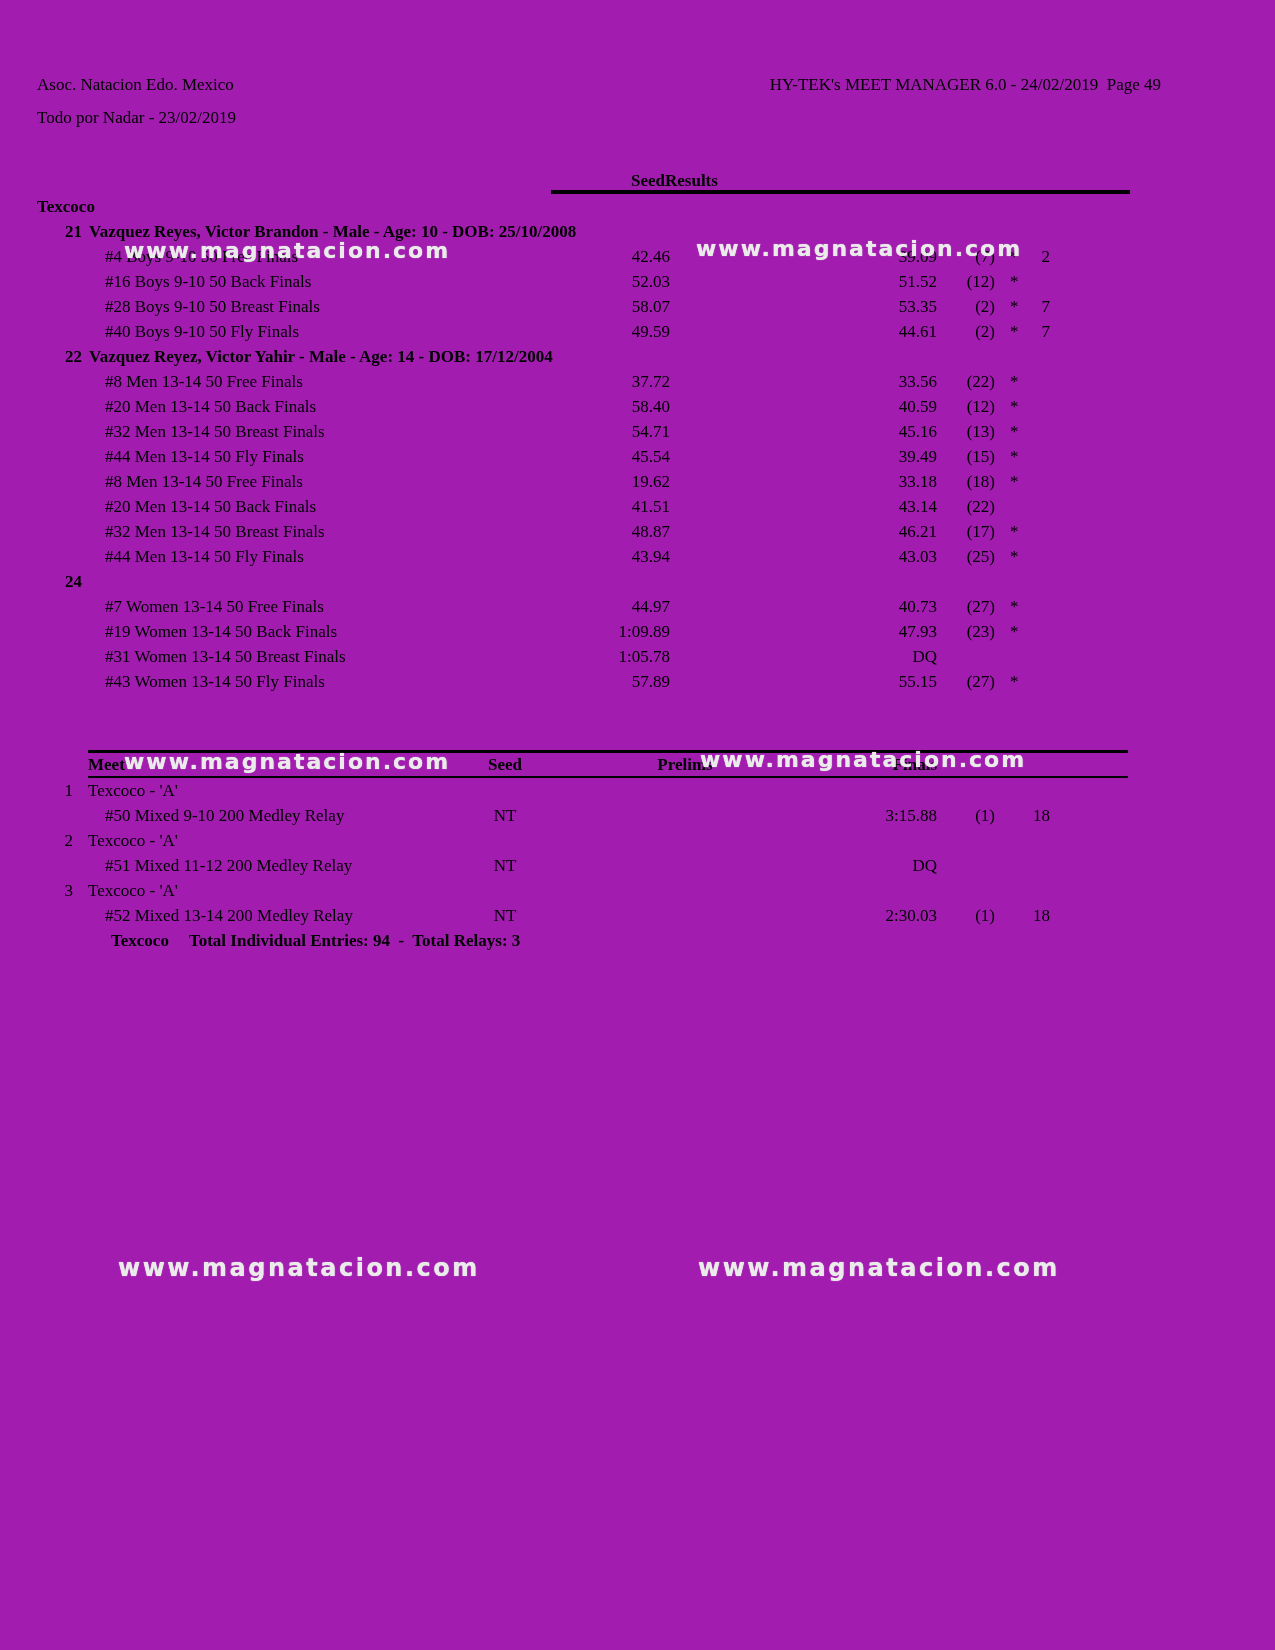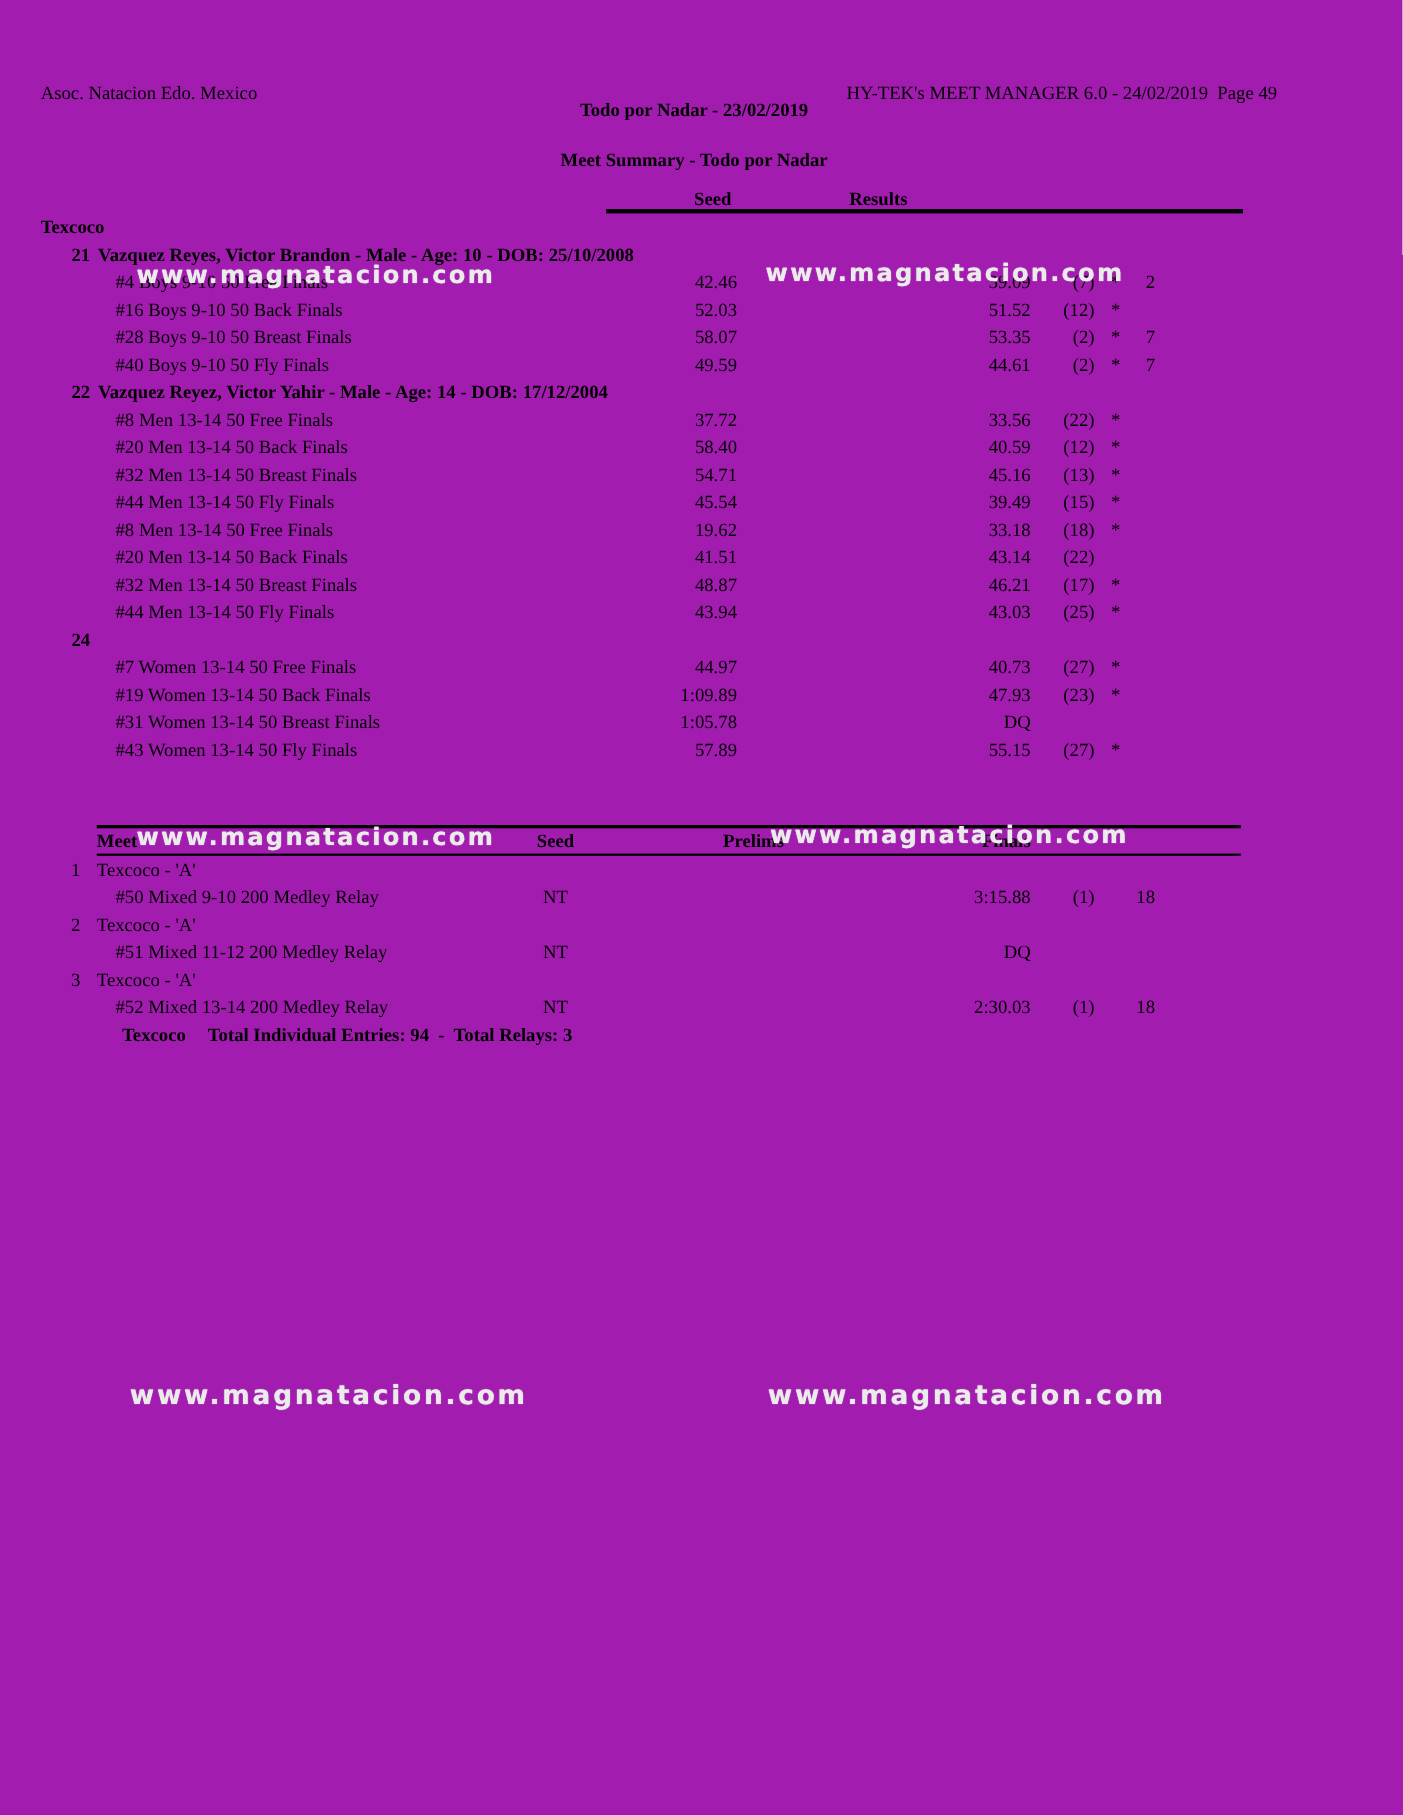--- a/index.html
+++ b/index.html
@@ -10,29 +10,29 @@
     background:#a21caf;
     font-family:"Liberation Serif", serif;
     font-size:17px;
     color:#000;
     overflow:hidden;
   }
   .keep-space { white-space:pre; }
 
   
   .hdr-row { position:absolute; top:75px; left:37px; width:1124px; display:flex; justify-content:space-between; }
-  .title   { position:absolute; top:90px; left:37px; width:1188px; text-align:center; font-weight:bold; }
+  .title   { position:absolute; top:108px; left:37px; width:1188px; font-weight:normal; }
   .subtitle{ position:absolute; top:136px; left:37px; width:1188px; text-align:center; font-weight:bold; }
 
   
   .ind-table { position:absolute; top:172px; left:0; width:1275px; }
   .ind-cols { display:flex; height:18px; line-height:18px; font-weight:bold; }
   .ind-cols .sp    { width:555px; }
   .ind-cols .c-seed{ width:110px; text-align:right; }
-  .ind-cols .c-res { width:267px; text-align:center; }
+  .ind-cols .c-res { width:267px; text-align:left; }
   .ind-rule { margin-left:551px; width:579px; height:4px; background:#000; }
   .team-row { height:25px; line-height:25px; padding-left:37px; font-weight:bold; }
 
   .sw-hdr { display:flex; height:25px; line-height:25px; font-weight:bold; }
   .sw-hdr .num  { width:82px; text-align:right; }
   .sw-hdr .name { margin-left:7px; }
 
   .ev-row { display:flex; height:25px; line-height:25px; padding-left:105px; }
   .ev-name   { width:450px; }
   .ev-seed   { width:115px; text-align:right; }
@@ -83,21 +83,20 @@
 </head>
 <body>
 
 <div class="page">
 
   <div class="hdr-row">
     <span>Asoc. Natacion Edo. Mexico</span>
     <span class="keep-space">HY-TEK's MEET MANAGER 6.0 - 24/02/2019  Page 49</span>
   </div>
   <div class="title">Todo por Nadar - 23/02/2019</div>
-  <div class="subtitle">Meet Summary - Todo por Nadar</div>
 
   <div class="ind-table">
     <div class="ind-cols">
       <span class="sp"></span>
       <span class="c-seed">Seed</span>
       <span class="c-res">Results</span>
     </div>
     <div class="ind-rule"></div>
     <div class="team-row">Texcoco</div>
     <div id="swimmers">

